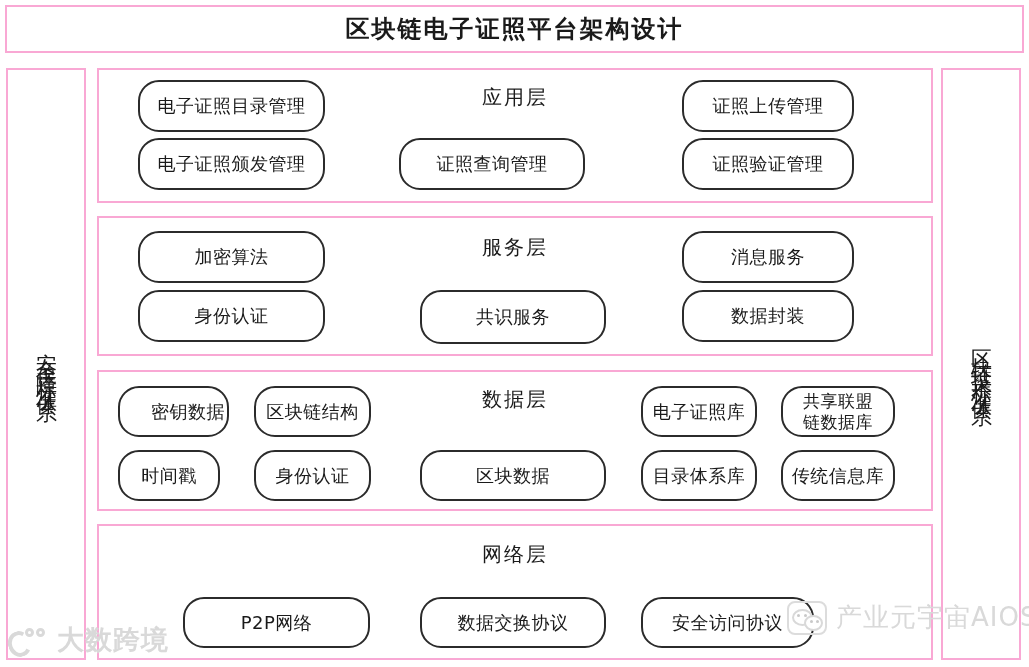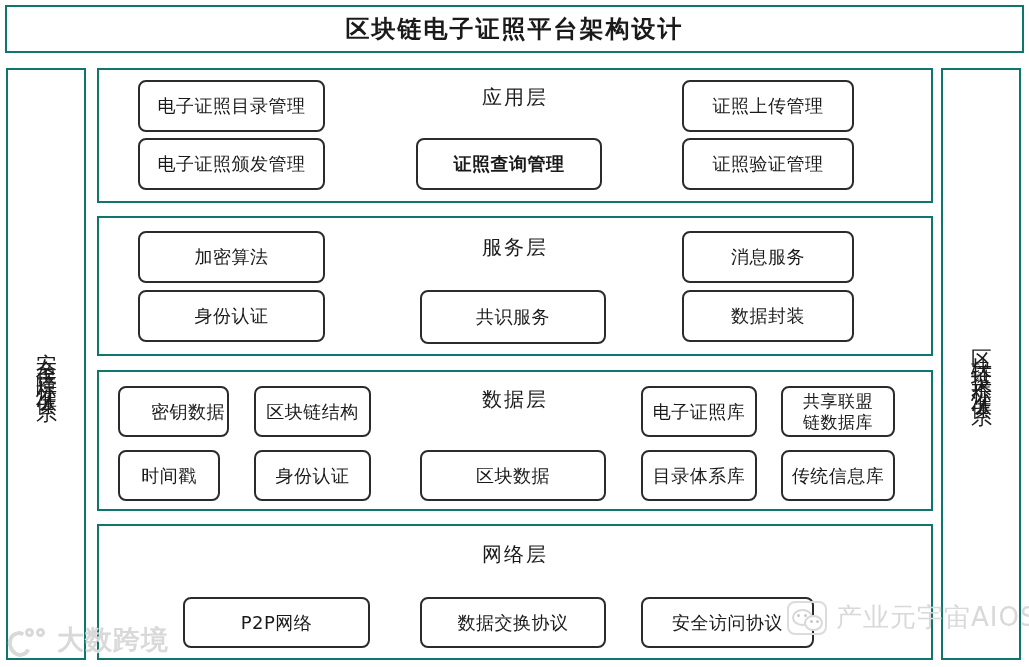--- a/index.html
+++ b/index.html
@@ -17,28 +17,28 @@
     width: 1029px;
     height: 667px;
     background: #ffffff;
     overflow: hidden;
   }
 
   
   .hardbox {
     position: absolute;
     box-sizing: border-box;
-    border: 2px solid #0f766e;
+    border: 2px solid #f9a8d4;
     background: #ffffff;
   }
   .roundbox {
     position: absolute;
     box-sizing: border-box;
     border: 2px solid #2b2b2b;
-    border-radius: 8px;
+    border-radius: 21px;
     background: #ffffff;
     display: flex;
     align-items: center;
     justify-content: center;
     text-align: center;
     line-height: 1.18;
     font-size: 18px;
     letter-spacing: 0.5px;
     white-space: pre-line;
   }
@@ -186,21 +186,21 @@
 
   <div class="hardbox sidecol" id="side-right">
     <span class="vtext">区块链技术标准体系</span>
   </div>
 
   <div class="hardbox layer" id="layer-app">
     <div class="layer-title layer-title-app">应用层</div>
   </div>
   <div class="roundbox" style="left:138px; top:80px; width:187px; height:52px;">电子证照目录管理</div>
   <div class="roundbox" style="left:138px; top:138px; width:187px; height:52px;">电子证照颁发管理</div>
-  <div class="roundbox" style="left:416px; top:138px; width:186px; height:52px;font-weight:bold;">证照查询管理</div>
+  <div class="roundbox" style="left:399px; top:138px; width:186px; height:52px;">证照查询管理</div>
   <div class="roundbox" style="left:682px; top:138px; width:172px; height:52px;">证照验证管理</div>
   <div class="roundbox" style="left:682px; top:80px; width:172px; height:52px;">证照上传管理</div>
 
   <div class="hardbox layer" id="layer-service">
     <div class="layer-title layer-title-service">服务层</div>
   </div>
   <div class="roundbox" style="left:138px; top:231px; width:187px; height:52px;">加密算法</div>
   <div class="roundbox" style="left:138px; top:290px; width:187px; height:52px;">身份认证</div>
   <div class="roundbox" style="left:420px; top:290px; width:186px; height:54px;">共识服务</div>
   <div class="roundbox" style="left:682px; top:231px; width:172px; height:52px;">消息服务</div>

